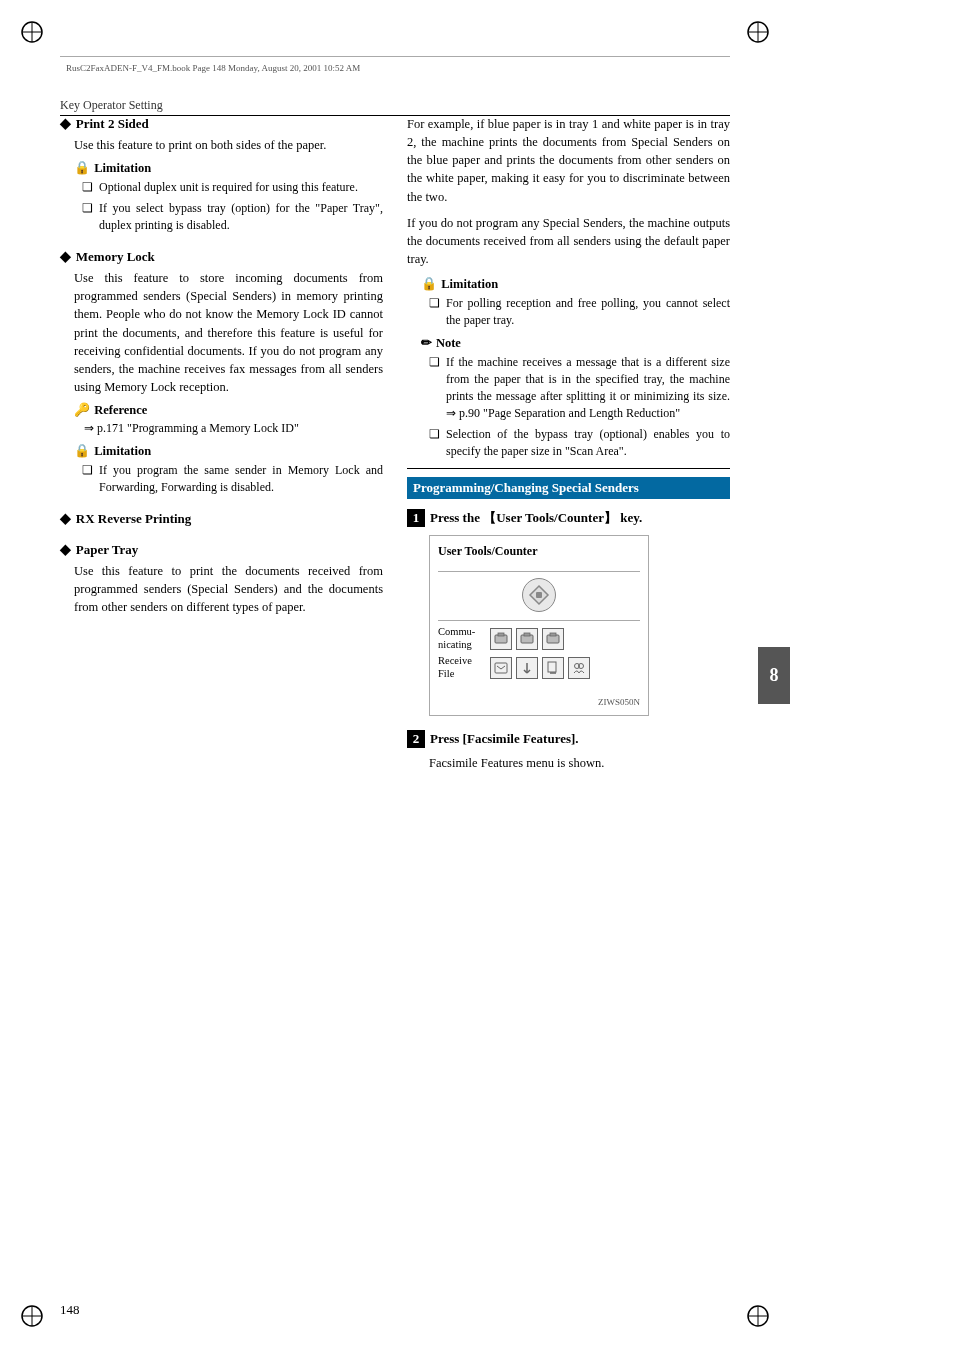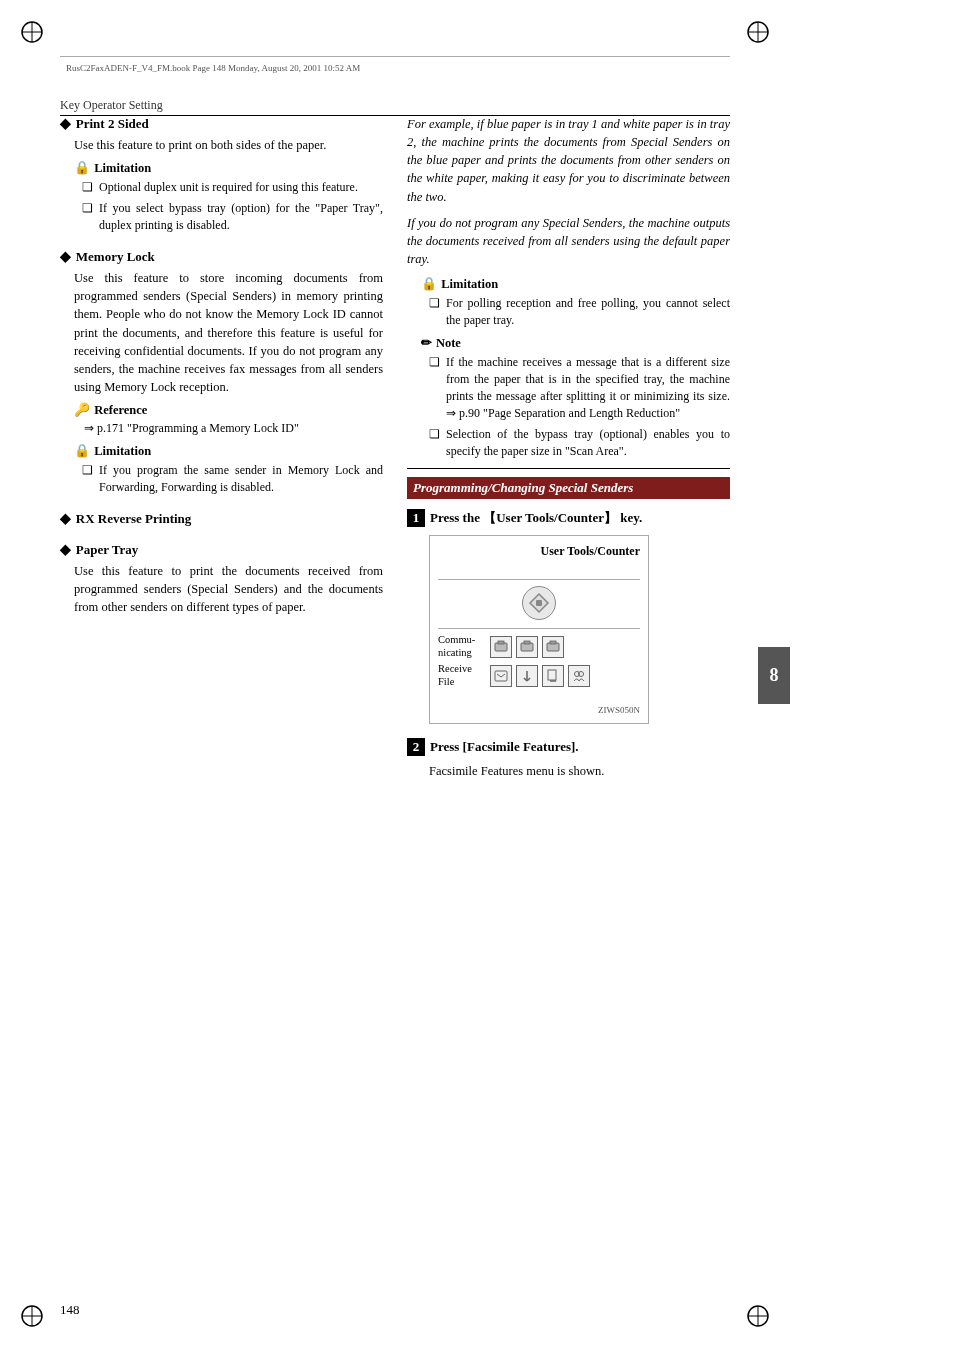--- a/index.html
+++ b/index.html
@@ -156,32 +156,30 @@
       line-height: 1.42;
       margin-left: 10px;
     }
 
     
     .right-body-text {
       font-size: 12.5px;
       line-height: 1.45;
       text-align: justify;
       margin-bottom: 8px;
-      font-style: italic;
     }
 
     
     .prog-heading {
       font-size: 13px;
       font-weight: bold;
-      background: #7f1d1d;
+      background: #0369a1;
       color: #fff;
       padding: 3px 6px;
       margin-bottom: 10px;
-      font-style: italic;
     }
 
     
     .step-block {
       margin-bottom: 14px;
     }
     .step-number {
       display: inline-block;
       background: #000;
       color: #fff;
@@ -208,26 +206,26 @@
 
     
     .machine-diagram {
       border: 1px solid #aaa;
       margin: 8px 0 8px 22px;
       padding: 8px;
       width: 220px;
       background: #fff;
     }
     .diagram-header {
-      text-align: right;
+      text-align: left;
       font-size: 12px;
       font-weight: bold;
       margin-bottom: 6px;
       border-bottom: 1px solid #aaa;
-      padding-bottom: 20px;
+      padding-bottom: 12px;
     }
     .diagram-button {
       display: flex;
       justify-content: center;
       margin-bottom: 8px;
     }
     .diamond-btn {
       width: 34px;
       height: 34px;
       background: #e8e8e8;

